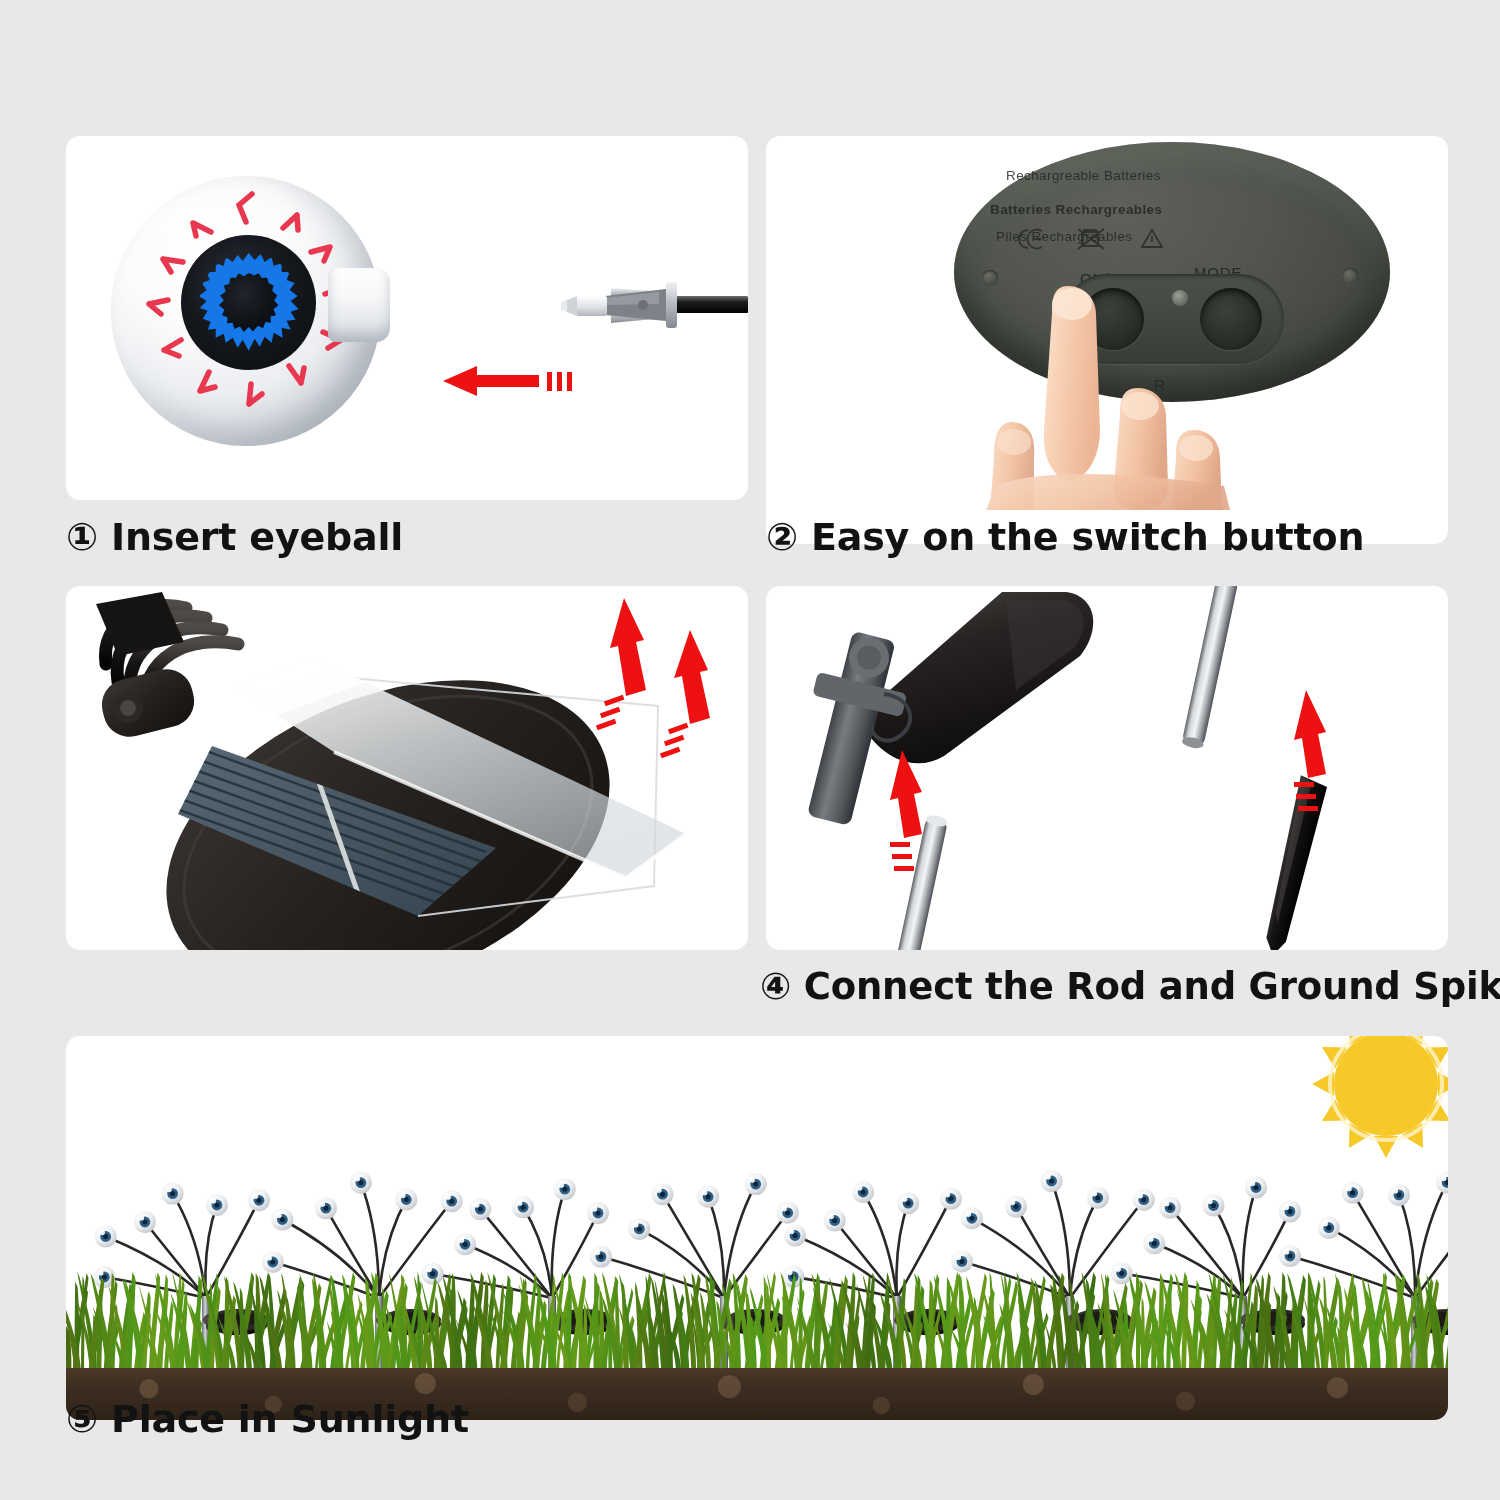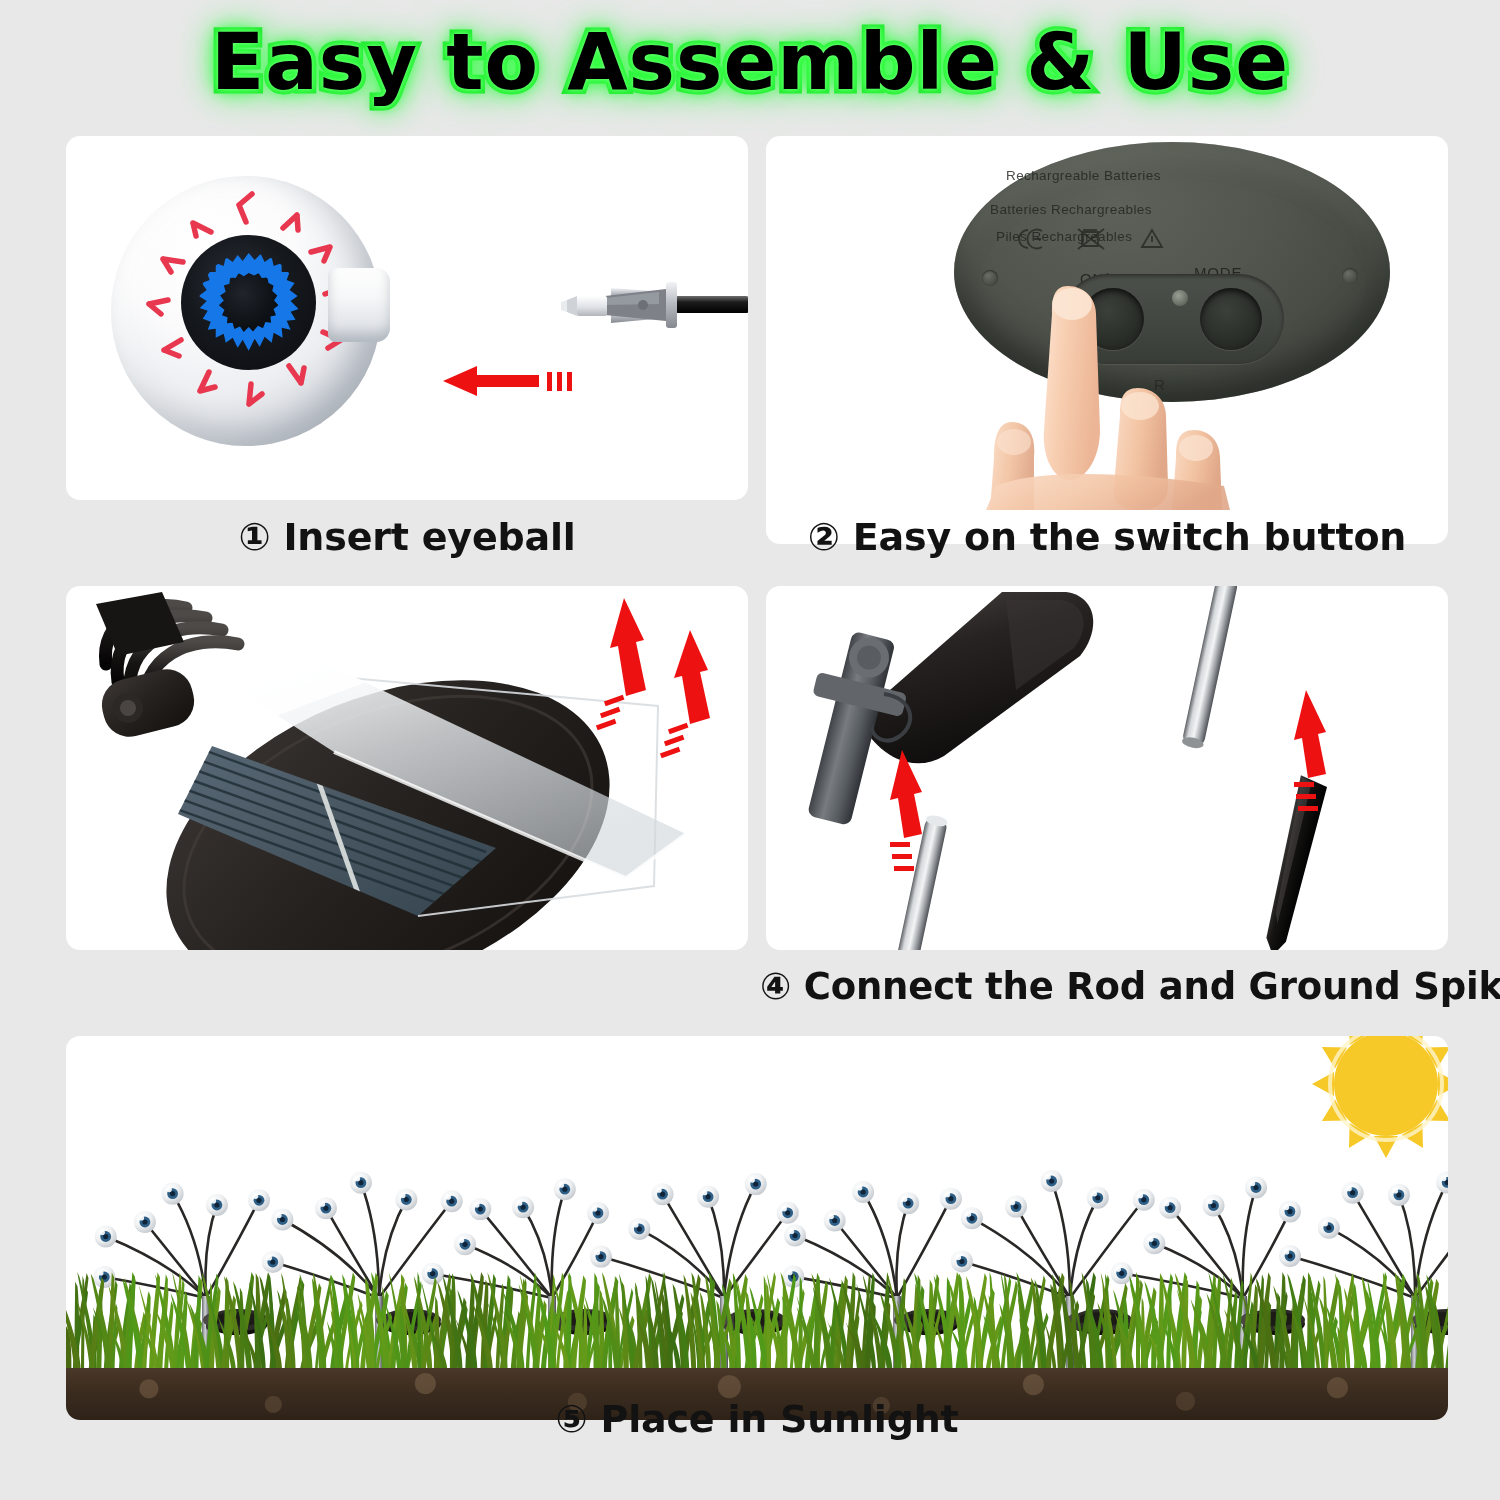--- a/index.html
+++ b/index.html
@@ -49,21 +49,21 @@
   #card5 { left: 66px;  top: 1036px; width: 1382px; height: 384px; }
 
   
   .caption {
     position: absolute;
     font-family: "DejaVu Sans", sans-serif;
     font-weight: bold;
     font-size: 38px;
     line-height: 46px;
     color: #121212;
-    text-align: center;
+    text-align: left;
     white-space: nowrap;
     letter-spacing: -0.2px;
   }
   #cap1 { left: 66px;  top: 514px;  width: 682px; }
   #cap2 { left: 766px; top: 514px;  width: 682px; }
   #cap3 { left: 66px;  top: 964px;  width: 682px; }
   #cap4 { left: 760px; top: 964px;  width: 696px; font-size: 37px; }
   #cap5 { left: 66px;  top: 1396px; width: 1382px; }
 
   
@@ -154,21 +154,21 @@
     font-family: "Liberation Sans", sans-serif;
     font-size: 13.5px;
     line-height: 16px;
     color: #22251f;
     letter-spacing: .4px;
     opacity: .82;
     white-space: nowrap;
   }
   #cov-l1 { left: 52px; top: 26px; }
   #cov-l2 { left: 42px; top: 43px; margin-top: 44px; }
-  #cov-l3 { left: 36px; top: 60px; }
+  #cov-l3 { left: 36px; top: 60px; font-weight: bold; }
   #cov-symbols {
     position: absolute; left: 62px; top: 84px;
     width: 170px; height: 26px;
   }
   #cov-screw1, #cov-screw2 {
     position: absolute; width: 16px; height: 16px; border-radius: 50%;
     background: radial-gradient(circle at 38% 34%, #696d64 0%, #4b4f48 60%, #383c36 100%);
     box-shadow: inset 0 1px 2px rgba(0,0,0,.5);
   }
   #cov-screw1 { left: 28px; top: 128px; }
@@ -252,21 +252,20 @@
   .stake { position: absolute; bottom: 0; width: 156px; height: 320px; }
 
   
   svg { display: block; overflow: visible; }
 </style>
 </head>
 <body>
 
 <div id="page">
 
-  <div id="title">Easy to Assemble &amp; Use</div>
 
   <div class="card" id="card1">
 
     <div id="p1-eyeball">
       <div class="eye-sphere"></div>
 
       <svg style="position:absolute;inset:0" viewBox="0 0 270 270">
         <g stroke="#e8384f" stroke-width="5.5" fill="none" stroke-linecap="round">
           <path d="M135 46 l-7 -17 M128 29 l13 -11"></path>
           <path d="M100 56 l-18 -9 M82 47 l3 13"></path>

